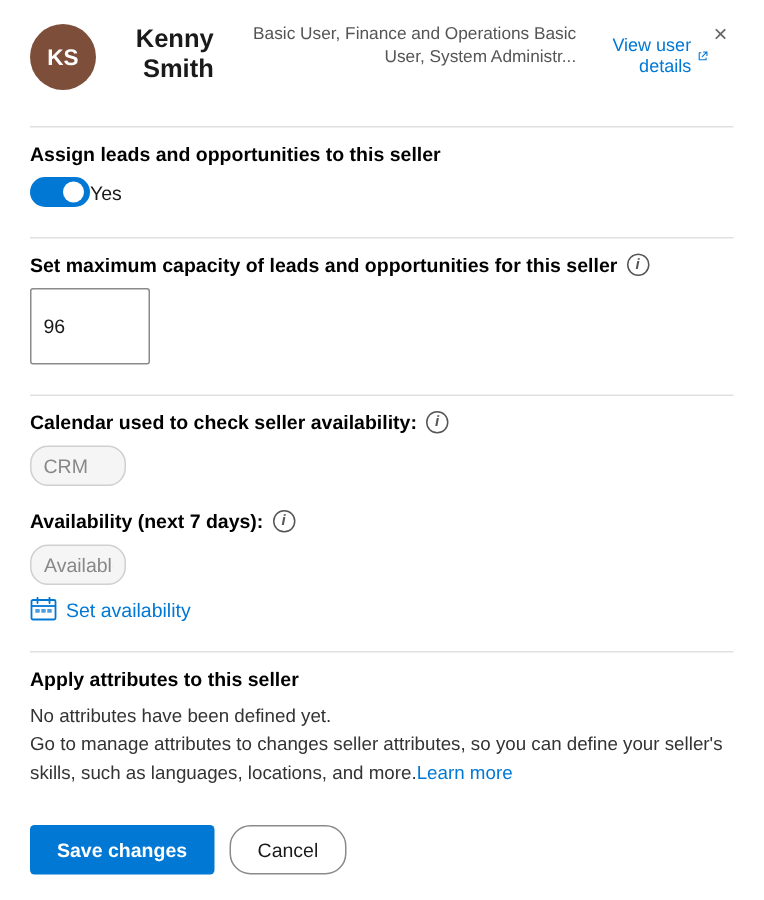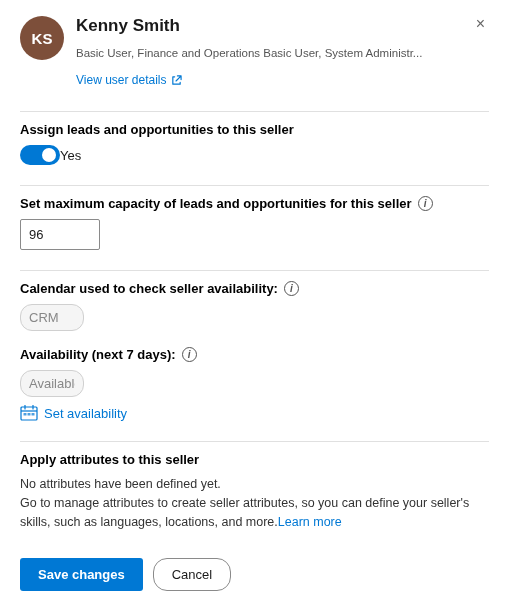--- a/index.html
+++ b/index.html
@@ -39,22 +39,23 @@
       color: #fff;
       font-size: 15px;
       font-weight: 700;
       display: flex;
       align-items: center;
       justify-content: center;
       flex-shrink: 0;
     }
     .header-info {
       display: flex;
-      flex-direction: column;
-      gap: 10px;
+      flex-direction: row;
+      gap: 20px;
+      text-align: right;
     }
     .user-name {
       font-size: 17px;
       font-weight: 600;
       color: #1a1a1a;
       line-height: 1.2;
     }
     .user-roles {
       font-size: 11.5px;
       color: #555;
@@ -151,21 +152,21 @@
       border-radius: 50%;
     }
     .toggle-label {
       font-size: 13px;
       color: #1a1a1a;
     }
     
     .text-input {
       border: 1px solid #8a8a8a;
       border-radius: 2px;
-      padding: 7px 8px;
+      padding: 17px 8px;
       font-size: 13px;
       width: 80px;
       color: #1a1a1a;
       outline: none;
     }
     .gray-input {
       border: 1px solid #d0d0d0;
       border-radius: 12px;
       padding: 5px 8px;
       font-size: 13px;
@@ -307,21 +308,21 @@
       <span>Set availability</span>
     </div>
   </div>
 
   <hr class="divider">
 
   <div class="section">
     <div class="section-label">Apply attributes to this seller</div>
     <div class="attributes-text">
       <span>No attributes have been defined yet.</span><br>
-      <span>Go to manage attributes to create seller attributes, so you can define your seller's skills, such as languages, locations, and more.</span><a class="learn-more-link">Learn more</a>
+      <span>Go to manage attributes to changes seller attributes, so you can define your seller's skills, such as languages, locations, and more.</span><a class="learn-more-link">Learn more</a>
     </div>
   </div>
 
   <div class="footer">
     <button class="btn-primary">Save changes</button>
     <button class="btn-secondary">Cancel</button>
   </div>
 
 </div>
 

